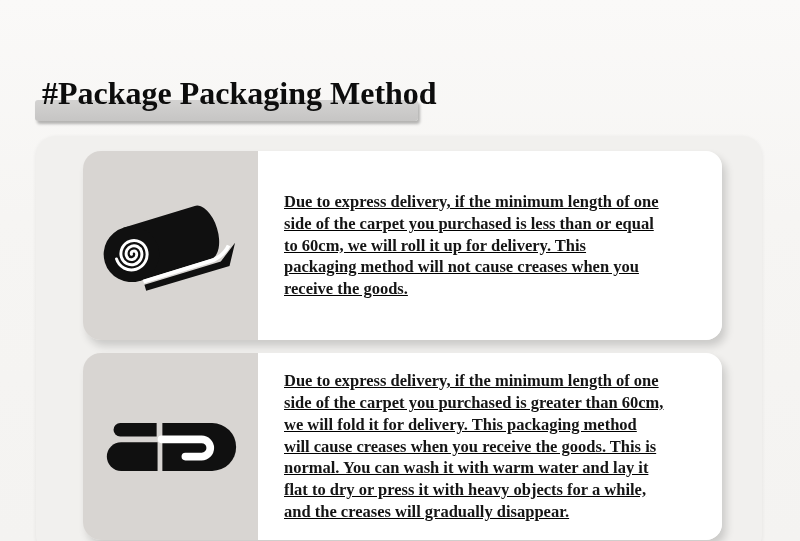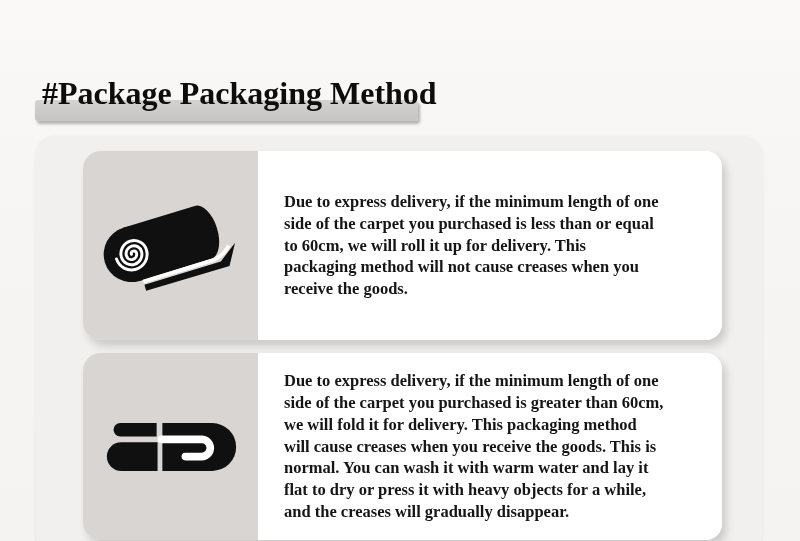--- a/index.html
+++ b/index.html
@@ -32,20 +32,21 @@
     border-radius:20px;
     box-shadow:0 1px 4px rgba(0,0,0,0.07);
   }
 
   
   .card{
     position:absolute;left:47px;width:639px;
     display:flex;
     border-radius:18px 16px 16px 18px;
     box-shadow:4px 6px 9px rgba(0,0,0,0.16);
+    text-decoration:underline;
   }
   .card-1{top:15px;height:189px;}
   .card-2{top:217px;height:187px;}
   .icon-panel{
     width:175px;flex:0 0 175px;
     background:var(--panel,#d8d5d2);
     border-radius:18px 0 0 18px;
     display:flex;align-items:center;justify-content:center;
   }
   .text-panel{

